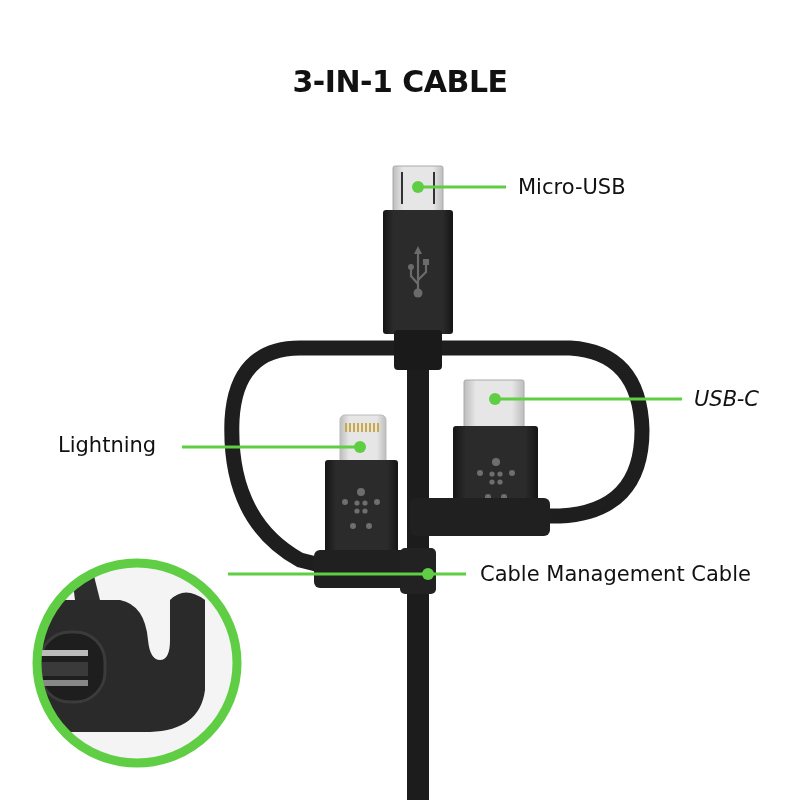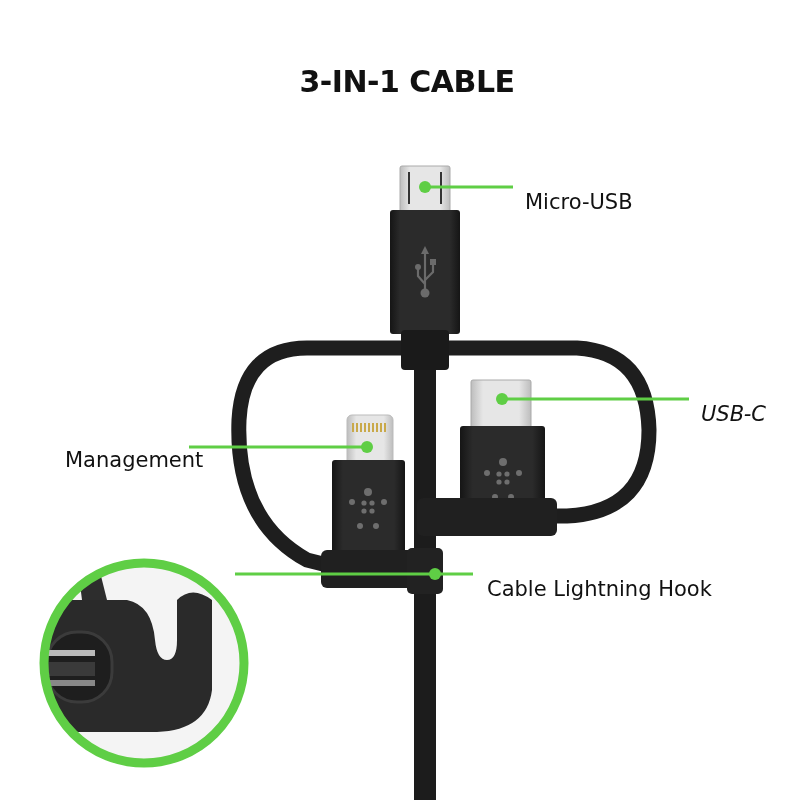--- a/index.html
+++ b/index.html
@@ -1,23 +1,23 @@
 <!DOCTYPE html>
 <html><head>
   <meta charset="utf-8">
   <style>
     html, body { margin: 0; padding: 0; background: #ffffff; }
     body { width: 800px; height: 800px; position: relative; overflow: hidden;
            font-family: "DejaVu Sans", "Liberation Sans", sans-serif; }
-    #stage { position: absolute; left: 7px; top: 0; width: 720px; height: 800px; border-radius: 16px; }
+    #stage { position: absolute; left: 0; top: 0; width: 720px; height: 800px; border-radius: 16px; }
     .title { position: absolute; left: 0; width: 800px; top: 64px; text-align: center;
              font-family: "DejaVu Sans", sans-serif; font-weight: bold; font-size: 30px;
              color: #111111; letter-spacing: -0.5px; }
     .label { position: absolute; font-family: "DejaVu Sans", sans-serif; font-size: 21px;
-             color: #111111; white-space: nowrap; line-height: 1; margin-top: 15px; }
+             color: #111111; white-space: nowrap; line-height: 1; }
     svg { position: absolute; left: 0; top: 0; }
   </style>
 </head>
 <body>
 
 <div id="stage">
 
   <div class="title">3-IN-1 CABLE</div>
 
   <svg width="800" height="800" viewBox="0 0 800 800">
@@ -131,15 +131,15 @@
       <circle cx="495" cy="399" r="6" stroke="none"></circle>
       <line x1="182" y1="447" x2="360" y2="447"></line>
       <circle cx="360" cy="447" r="6" stroke="none"></circle>
       <line x1="228" y1="574" x2="466" y2="574"></line>
       <circle cx="428" cy="574" r="6" stroke="none"></circle>
     </g>
   </svg>
 
   <div class="label" style="left:518px; top:177px;">Micro-USB</div>
   <div class="label" style="left:694px; top:389px;font-style:italic;">USB-C</div>
-  <div class="label" style="left:58px; top:435px;">Management</div>
-  <div class="label" style="left:480px; top:564px;">Cable Lightning Hook</div>
+  <div class="label" style="left:58px; top:435px;">Lightning</div>
+  <div class="label" style="left:480px; top:564px;">Cable Management Cable</div>
 </div>
 
 </body></html>

